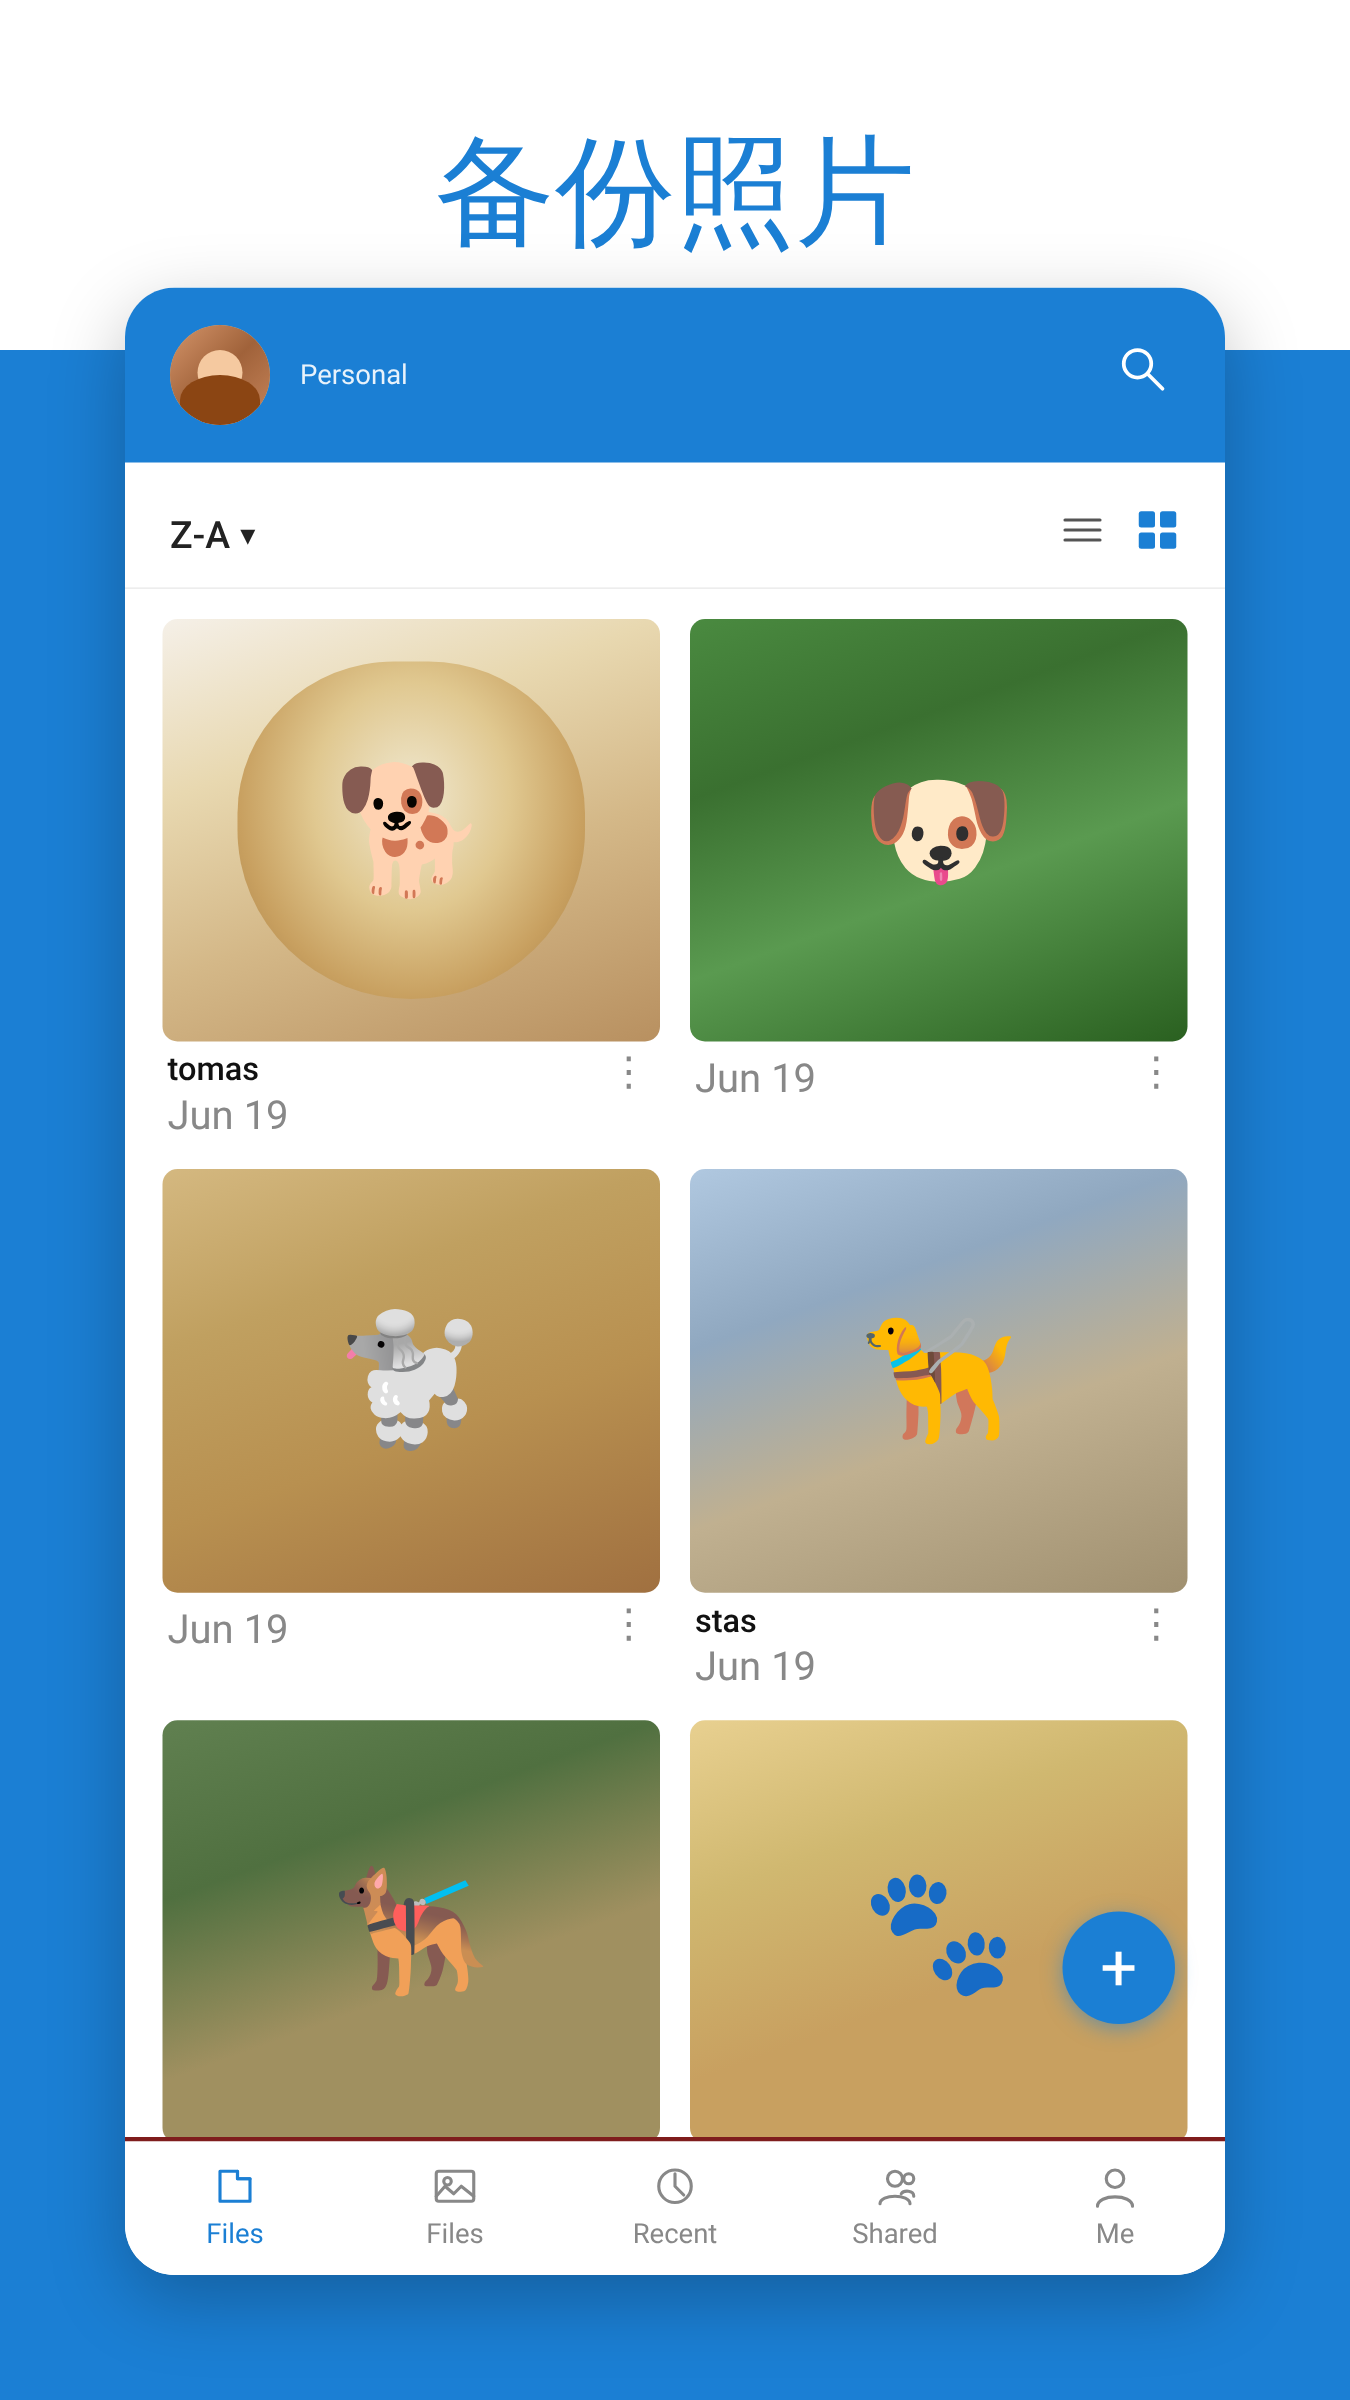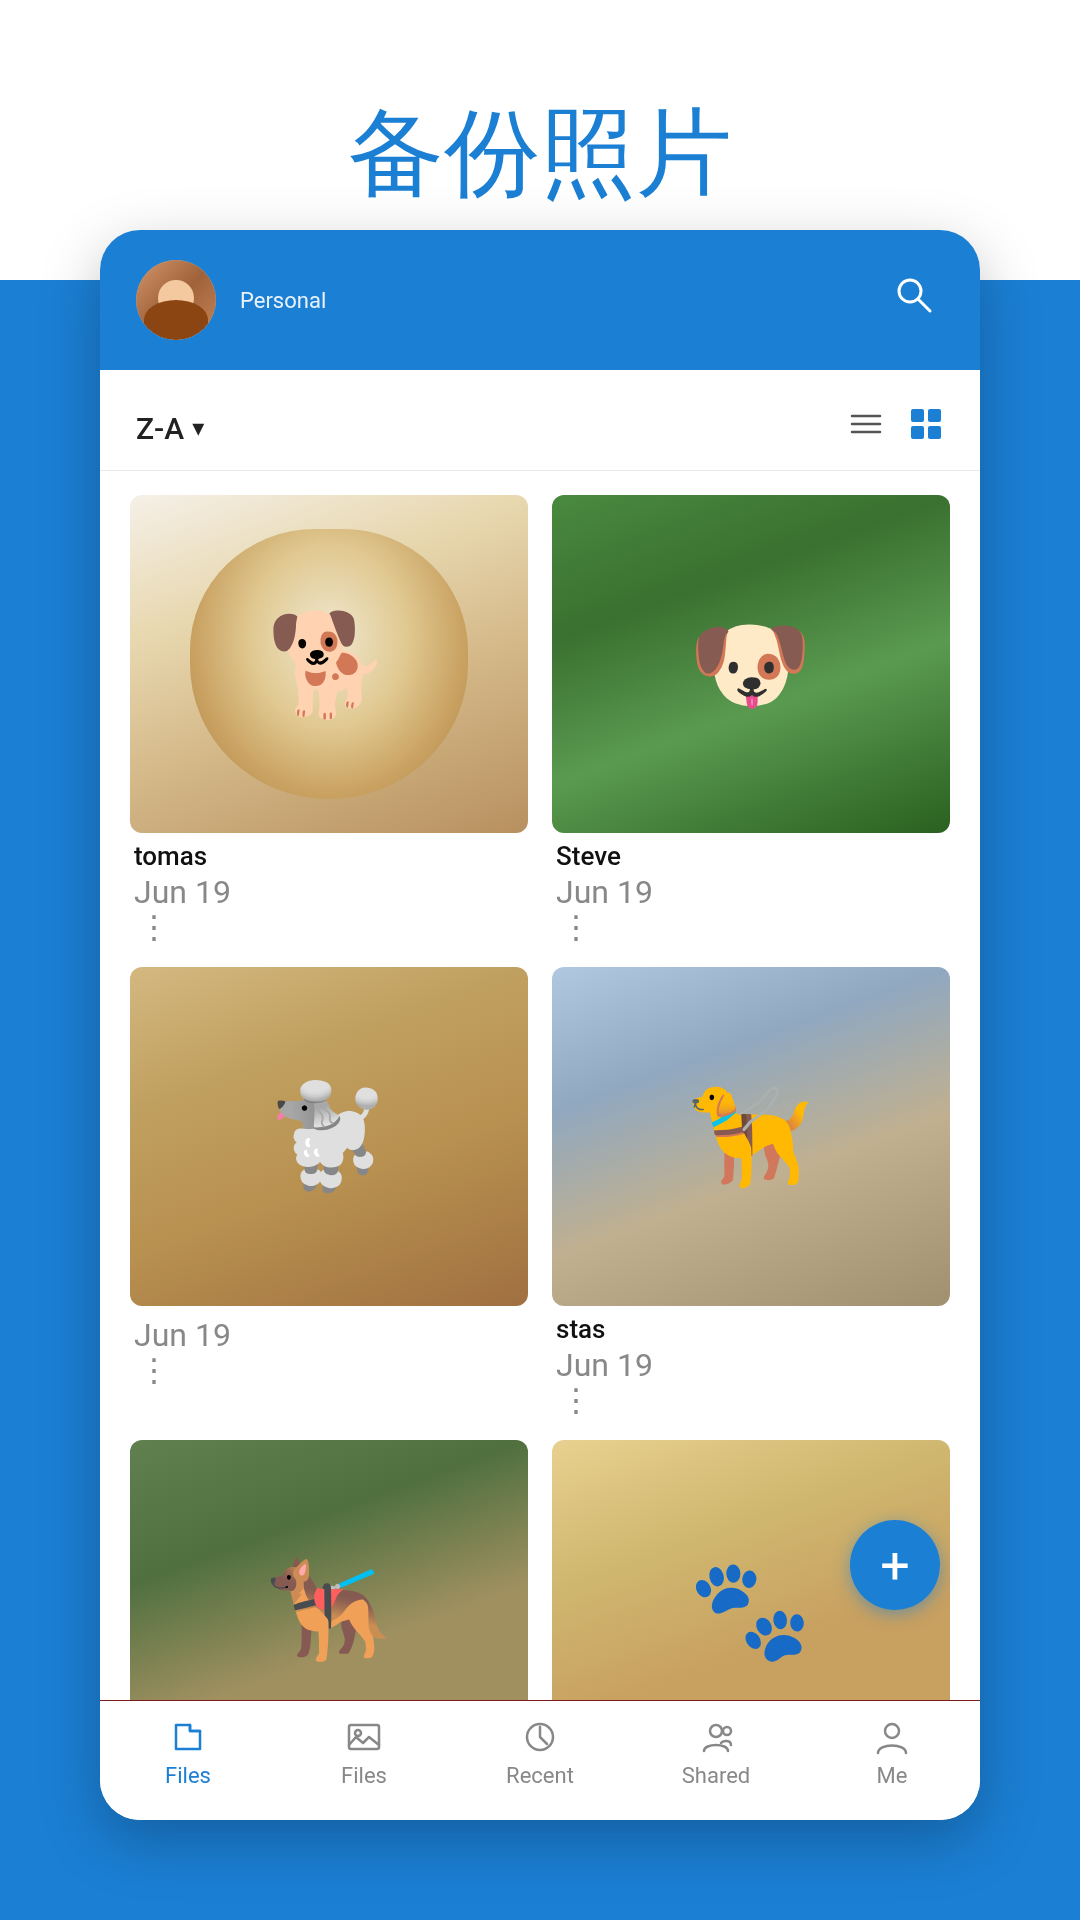--- a/index.html
+++ b/index.html
@@ -271,21 +271,20 @@
       transform: translate(-50%, -50%);
       font-size: 100px;
     }
 
     .file-info {
       width: 100%;
       display: flex;
       align-items: flex-start;
       justify-content: center;
       padding: 8px 4px 0 4px;
-      flex-direction: column;
     }
 
     .file-meta {
       flex: 1;
     }
 
     .file-name {
       font-size: 26px;
       color: #111;
       font-weight: 500;
@@ -323,22 +322,22 @@
       box-shadow: 0 4px 16px rgba(27,127,212,0.5);
       cursor: pointer;
       z-index: 10;
     }
 
     
     .bottom-nav {
       display: flex;
       align-items: center;
       justify-content: space-around;
-      padding: 16px 0 32px;
-      border-top: 1px solid #7f1d1d;
+      padding: 16px 0 20px;
+      border-top: 4px solid #7f1d1d;
       background: white;
       flex-shrink: 0;
     }
 
     .nav-item {
       display: flex;
       flex-direction: column;
       align-items: center;
       gap: 6px;
       cursor: pointer;
@@ -446,21 +445,20 @@
           <div class="file-date">Jun 19</div>
         </div>
         <div class="more-btn">⋮</div>
       </div>
     </div>
 
     <div class="file-item">
       <div class="file-thumb dog-steve"></div>
       <div class="file-info">
         <div class="file-meta">
-          <div class="file-name">Steve</div>
           <div class="file-date">Jun 19</div>
         </div>
         <div class="more-btn">⋮</div>
       </div>
     </div>
 
     <div class="file-item">
       <div class="file-thumb dog-stas"></div>
       <div class="file-info">
         <div class="file-meta">

